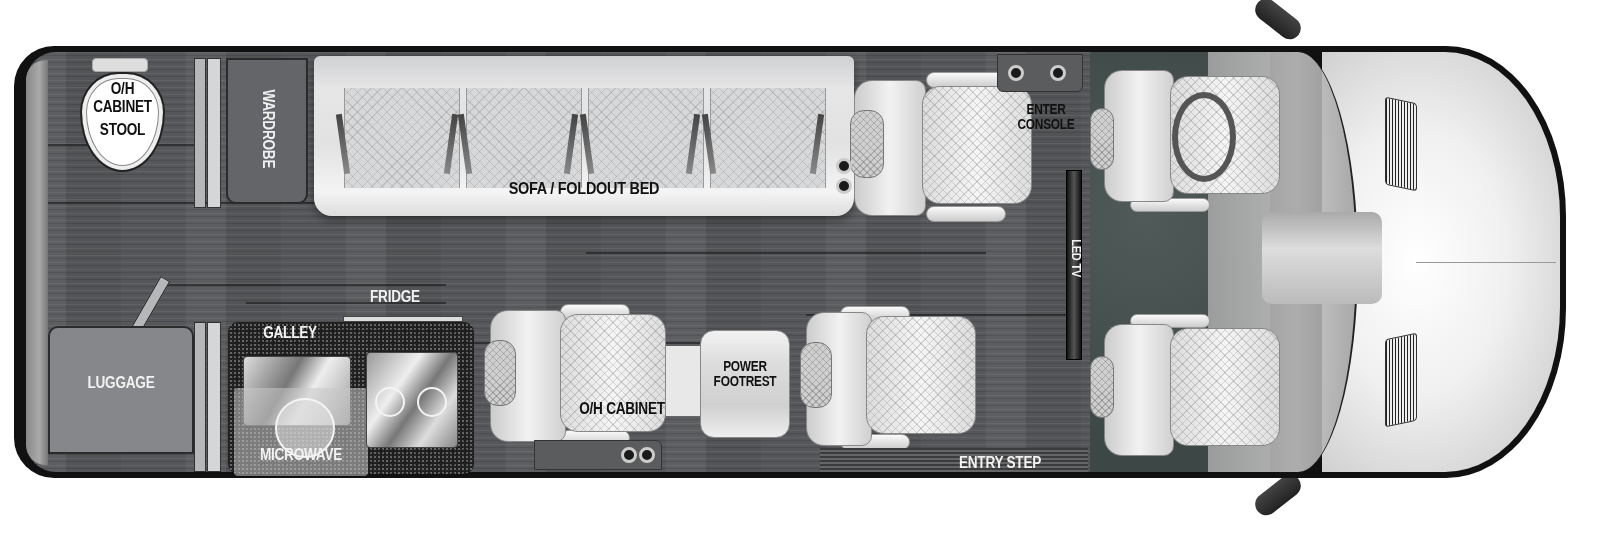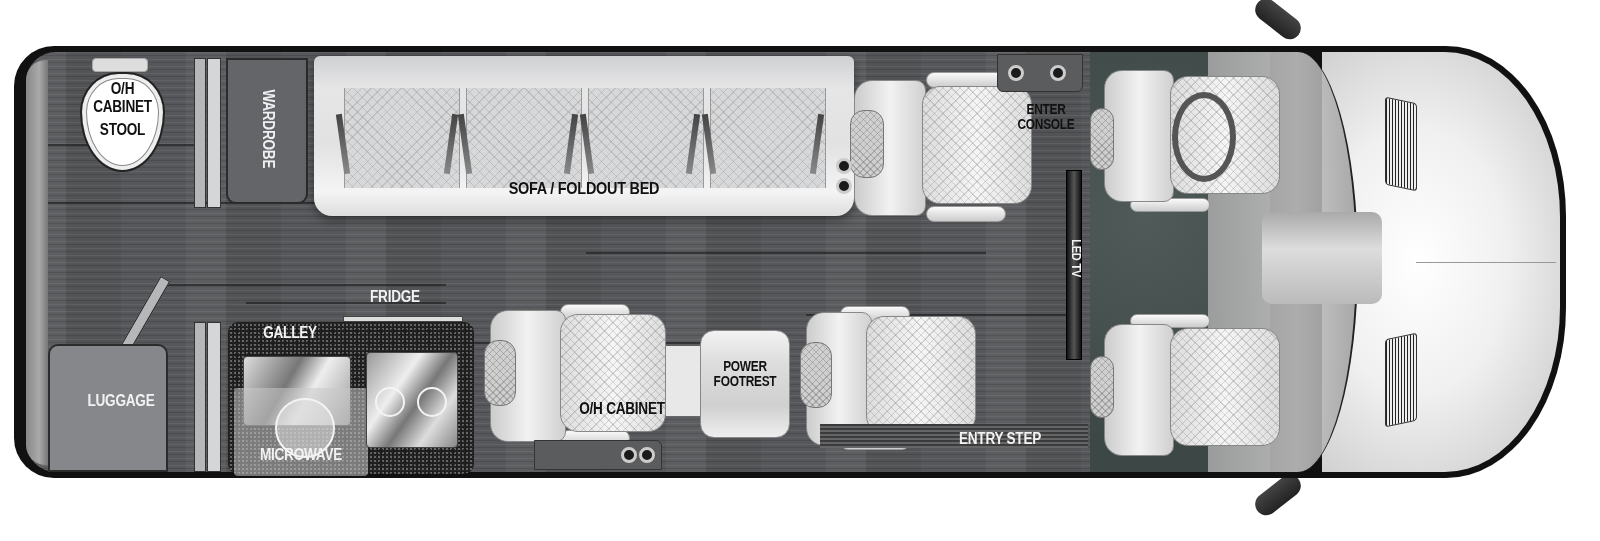--- a/index.html
+++ b/index.html
@@ -38,21 +38,21 @@
                 border-radius: 4px; border: 1px solid #aaa; }
 
   .wall-strip { position: absolute; background: #b5b7b9; border: 1px solid #333; }
   #wardrobe { position: absolute; left: 226px; top: 58px; width: 82px; height: 146px;
               background: #636569; border: 2px solid #2b2b2b; border-radius: 0 0 10px 10px; }
   #wardrobe .lbl { left: 8px; top: 60px; width: 64px; transform: rotate(90deg) scaleX(0.85); color: #f0f0f0; }
 
   #door { position: absolute; left: 135px; top: 272px; width: 11px; height: 100px;
           background: #b5b7b9; border: 1px solid #222; transform: rotate(30deg); transform-origin: center; }
 
-  #luggage { position: absolute; left: 48px; top: 344px; width: 120px; height: 128px;
+  #luggage { position: absolute; left: 48px; top: 326px; width: 146px; height: 128px;
              background: #85878a; border: 2px solid #2b2b2b; border-radius: 10px 10px 0 0; }
 
   
   #galley { position: absolute; left: 228px; top: 322px; width: 246px; height: 152px;
             background: radial-gradient(#333 1px, transparent 1px) 0 0/3px 3px, radial-gradient(#666 1px, transparent 1px) 1px 1px/4px 4px, #1e1e1e;
             border-radius: 10px; }
   #sink { position: absolute; left: 243px; top: 356px; width: 108px; height: 70px;
           background: linear-gradient(120deg, #ddd, #777 40%, #eee 60%, #999); border-radius: 4px; border: 1px solid #444; }
   #microwave { position: absolute; left: 234px; top: 388px; width: 134px; height: 88px;
                background: rgba(200,200,200,0.55); border-radius: 4px; }
@@ -94,21 +94,21 @@
   #enter-console { position: absolute; left: 997px; top: 54px; width: 86px; height: 38px; background: #5a5c5e;
                    border: 1px solid #333; border-radius: 0 0 6px 6px; }
   #led-tv { position: absolute; left: 1066px; top: 170px; width: 16px; height: 190px;
             background: linear-gradient(90deg, #111, #555 50%, #111); border: 1px solid #000; }
   #led-tv .lbl { left: -14px; top: 80px; width: 46px; font-size: 13px; transform: rotate(90deg) scaleX(0.85); }
 
   #footrest { position: absolute; left: 700px; top: 330px; width: 90px; height: 108px;
               background: linear-gradient(180deg, #f2f2f2, #ddd 30%, #d0d0d0 70%, #eee); border: 1px solid #888; border-radius: 14px; }
   #footrest-bar { position: absolute; left: 666px; top: 346px; width: 40px; height: 70px; background: #e8e8e8; }
 
-  #entry-step { position: absolute; left: 820px; top: 424px; width: 268px; height: 24px;
+  #entry-step { position: absolute; left: 820px; top: 448px; width: 268px; height: 24px;
                 background: repeating-linear-gradient(180deg, #3a3b3d 0 2px, #666 2px 4px); }
   #oh-cab-tray { position: absolute; left: 534px; top: 440px; width: 128px; height: 30px; background: #5a5c5e;
                  border: 1px solid #333; border-radius: 0 6px 0 0; }
 
   
   #mirror-top { position: absolute; left: 1252px; top: 8px; width: 52px; height: 22px; background: linear-gradient(#444, #222);
                 border-radius: 12px; transform: rotate(38deg); }
   #mirror-bot { position: absolute; left: 1252px; top: 484px; width: 52px; height: 22px; background: linear-gradient(#444, #222);
                 border-radius: 12px; transform: rotate(-38deg); }
   #cab { position: absolute; left: 1206px; top: 46px; width: 360px; height: 432px;

